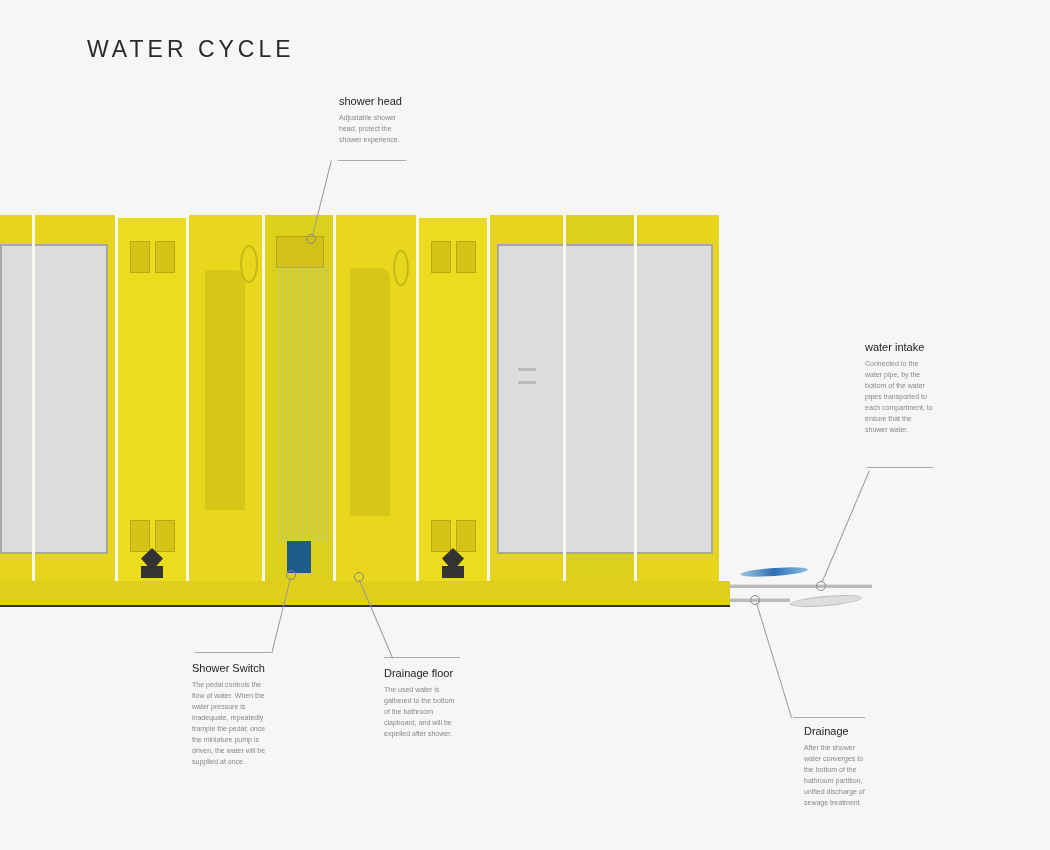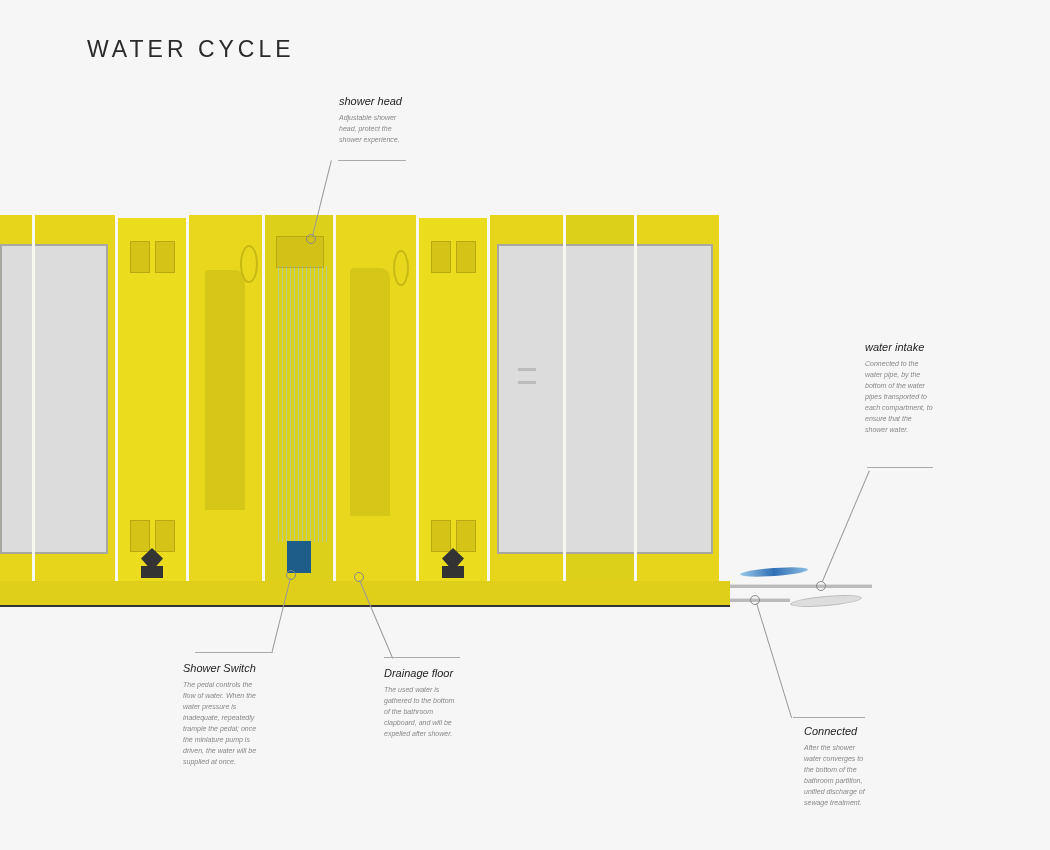--- a/index.html
+++ b/index.html
@@ -1,18 +1,18 @@
 <!DOCTYPE html>
 <html><head>
 <meta charset="utf-8">
 <style>
   html,body{margin:0;padding:0;}
   body{width:1050px;height:850px;position:relative;overflow:hidden;background:#f6f6f6;font-family:"Liberation Sans",sans-serif;}
   .title{position:absolute;left:87px;top:36px;font-size:23px;letter-spacing:4px;color:#2a2a2a;font-weight:400;}
-  .callout{position:absolute;font-style:italic;}
+  .callout{position:absolute;}
   .callout h3{margin:0;font-size:11px;font-weight:400;color:#222;}
   .callout p{margin:5px 0 0 0;font-size:7px;line-height:11px;color:#888;}
   .panel{position:absolute;background:#e6d51b;}
   .gap{position:absolute;background:#f8f8f0;width:3px;}
   .door{position:absolute;background:#dcdcdc;border:2px solid #a8a8a0;box-sizing:border-box;}
   .win{position:absolute;background:#d4c417;border:1px solid #b8a912;}
   .base{position:absolute;left:0;top:581px;width:730px;height:24px;background:#e0cf1a;border-bottom:2px solid #333;}
   .leader{position:absolute;background:#999;height:1px;transform-origin:0 0;}
   .ring{position:absolute;width:8px;height:8px;border:1.5px solid #888;border-radius:50%;}
   .pipe{position:absolute;height:3px;background:#bbb;border-top:1px solid #ddd;}
@@ -99,24 +99,24 @@
 <div class="hline" style="left:793px;top:717px;width:72px;"></div>
 
 <div class="callout" style="left:339px;top:95px;width:70px;">
   <h3>shower head</h3>
   <p>Adjustable shower head, protect the shower experience.</p>
 </div>
 <div class="callout" style="left:865px;top:341px;width:68px;">
   <h3>water intake</h3>
   <p>Connected to the water pipe, by the bottom of the water pipes transported to each compartment, to ensure that the shower water.</p>
 </div>
-<div class="callout" style="left:183px;top:662px;width:75px;">
+<div class="callout" style="left:192px;top:662px;width:75px;">
   <h3>Shower Switch</h3>
   <p>The pedal controls the flow of water. When the water pressure is inadequate, repeatedly trample the pedal; once the miniature pump is driven, the water will be supplied at once.</p>
 </div>
 <div class="callout" style="left:384px;top:667px;width:72px;">
   <h3>Drainage floor</h3>
   <p>The used water is gathered to the bottom of the bathroom clapboard, and will be expelled after shower.</p>
 </div>
 <div class="callout" style="left:804px;top:725px;width:68px;">
-  <h3>Connected</h3>
+  <h3>Drainage</h3>
   <p>After the shower water converges to the bottom of the bathroom partition, unified discharge of sewage treatment.</p>
 </div>
 
 </body></html>

